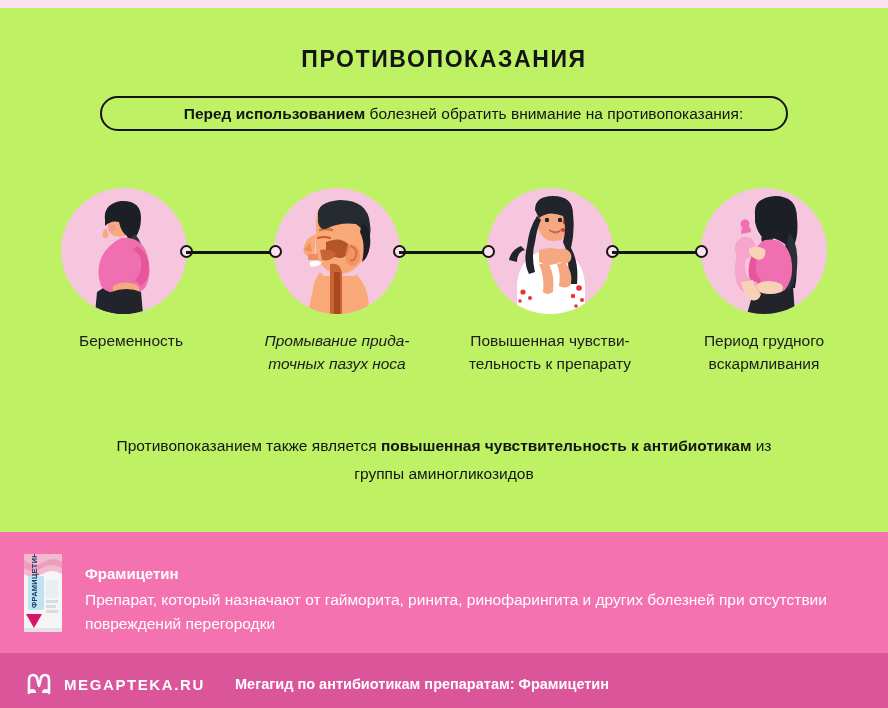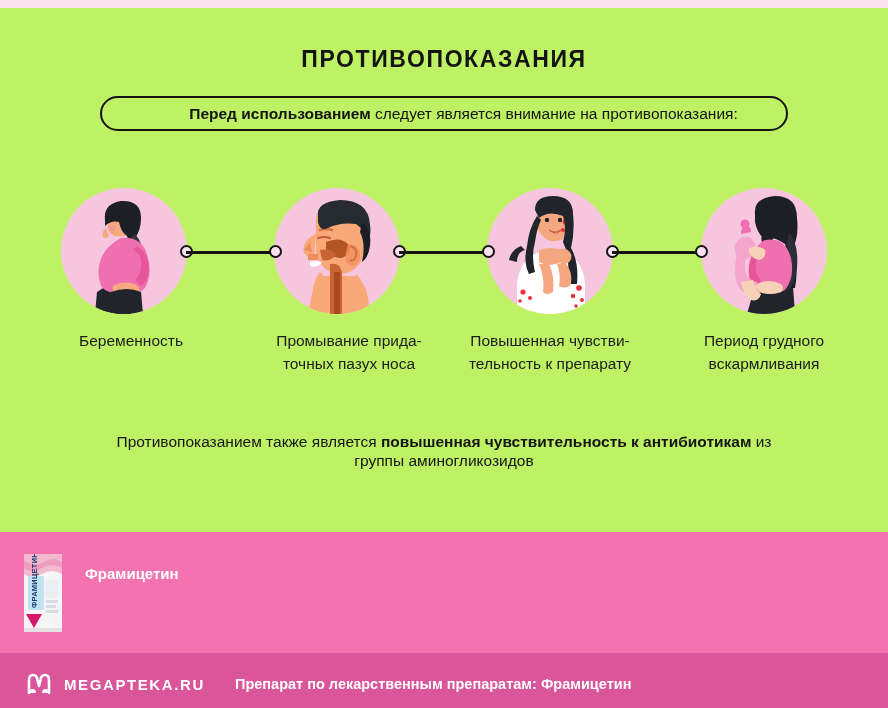--- a/index.html
+++ b/index.html
@@ -122,33 +122,33 @@
   .caption {
     position: absolute;
     top: 0;
     width: 206px;
     text-align: center;
     font-size: 15.5px;
     line-height: 23px;
     color: #1c1c1c;
   }
   .p1 { left: 28px; }
-  .p2 { left: 246px; }
+  .p2 { left: 234px; font-style: italic; }
   .p3 { left: 447px; }
   .p4 { left: 661px; }
 
   
   .note {
     position: absolute;
     top: 424px;
     left: 94px;
     width: 700px;
     text-align: center;
     font-size: 15.5px;
-    line-height: 19px;
+    line-height: 28px;
     color: #141414;
   }
   .note b { font-weight: bold; }
 
   
   .band {
     position: absolute;
     left: 0;
     top: 524px;
     width: 888px;
@@ -220,21 +220,21 @@
 </style>
 </head>
 <body>
 
 <div class="page">
 
   <div class="title">ПРОТИВОПОКАЗАНИЯ</div>
 
   <div class="pill">
     <div class="pill-text">
-      <b>Перед использованием</b><span> следует является внимание на противопоказания:</span>
+      <b>Перед использованием</b><span> болезней обратить внимание на противопоказания:</span>
     </div>
   </div>
 
   <div class="steps">
 
     <div class="circle c1">
       <svg viewBox="0 0 126 126" xmlns="http://www.w3.org/2000/svg">
         <g>
           <path d="M70 96 L70 126 L34 126 L36 104 Q52 92 70 96 Z" fill="#21242b"></path>
           <path d="M46 34 Q44 24 54 20 Q66 16 72 26 Q76 38 68 46 Q56 52 48 44 Z" fill="#f6a97f"></path>
@@ -364,27 +364,28 @@
         <rect x="22" y="26" width="12" height="18" rx="2" fill="#e8eef2"></rect>
         <rect x="22" y="46" width="12" height="3" fill="#d6dde2"></rect>
         <rect x="22" y="51" width="10" height="3" fill="#d6dde2"></rect>
         <rect x="22" y="56" width="12" height="3" fill="#d6dde2"></rect>
         <text x="13" y="54" fill="#1b3a6b" font-family="Liberation Sans, sans-serif" font-size="7.4" font-weight="bold" transform="rotate(-90 13 54)" letter-spacing="0.3">ФРАМИЦЕТИН</text>
         <path d="M2 60 L18 60 L10 74 Z" fill="#d6156b"></path>
         <rect x="0" y="74" width="38" height="4" fill="#e6dfe3"></rect>
       </svg>
     </div>
     <div class="band-title">Фрамицетин</div>
+    <div class="band-desc">Препарат, который назначают от гайморита, ринита, ринофарингита и других болезней при отсутствии повреждений перегородки</div>
   </div>
 
   <div class="bottombar">
     <div class="logo-mark">
       <svg viewBox="0 0 26 25" xmlns="http://www.w3.org/2000/svg">
         <path d="M3 21 L3 8 Q3 3 7 3 Q11 3 11.5 8 L13 14 L14.5 8 Q15 3 19 3 Q23 3 23 8 L23 21" fill="none" stroke="#ffffff" stroke-width="2.6" stroke-linecap="round" stroke-linejoin="round"></path>
         <path d="M3 21 Q3 17 6.5 17 Q10 17 10 21 Z" fill="#ffffff"></path>
         <path d="M16 21 Q16 17 19.5 17 Q23 17 23 21 Z" fill="#ffffff"></path>
       </svg>
     </div>
     <div class="logo-text">MEGAPTEKA.RU</div>
-    <div class="bar-tagline">Препарат по лекарственным препаратам: Фрамицетин</div>
+    <div class="bar-tagline">Мегагид по антибиотикам препаратам: Фрамицетин</div>
   </div>
 
 </div>
 
 </body></html>

